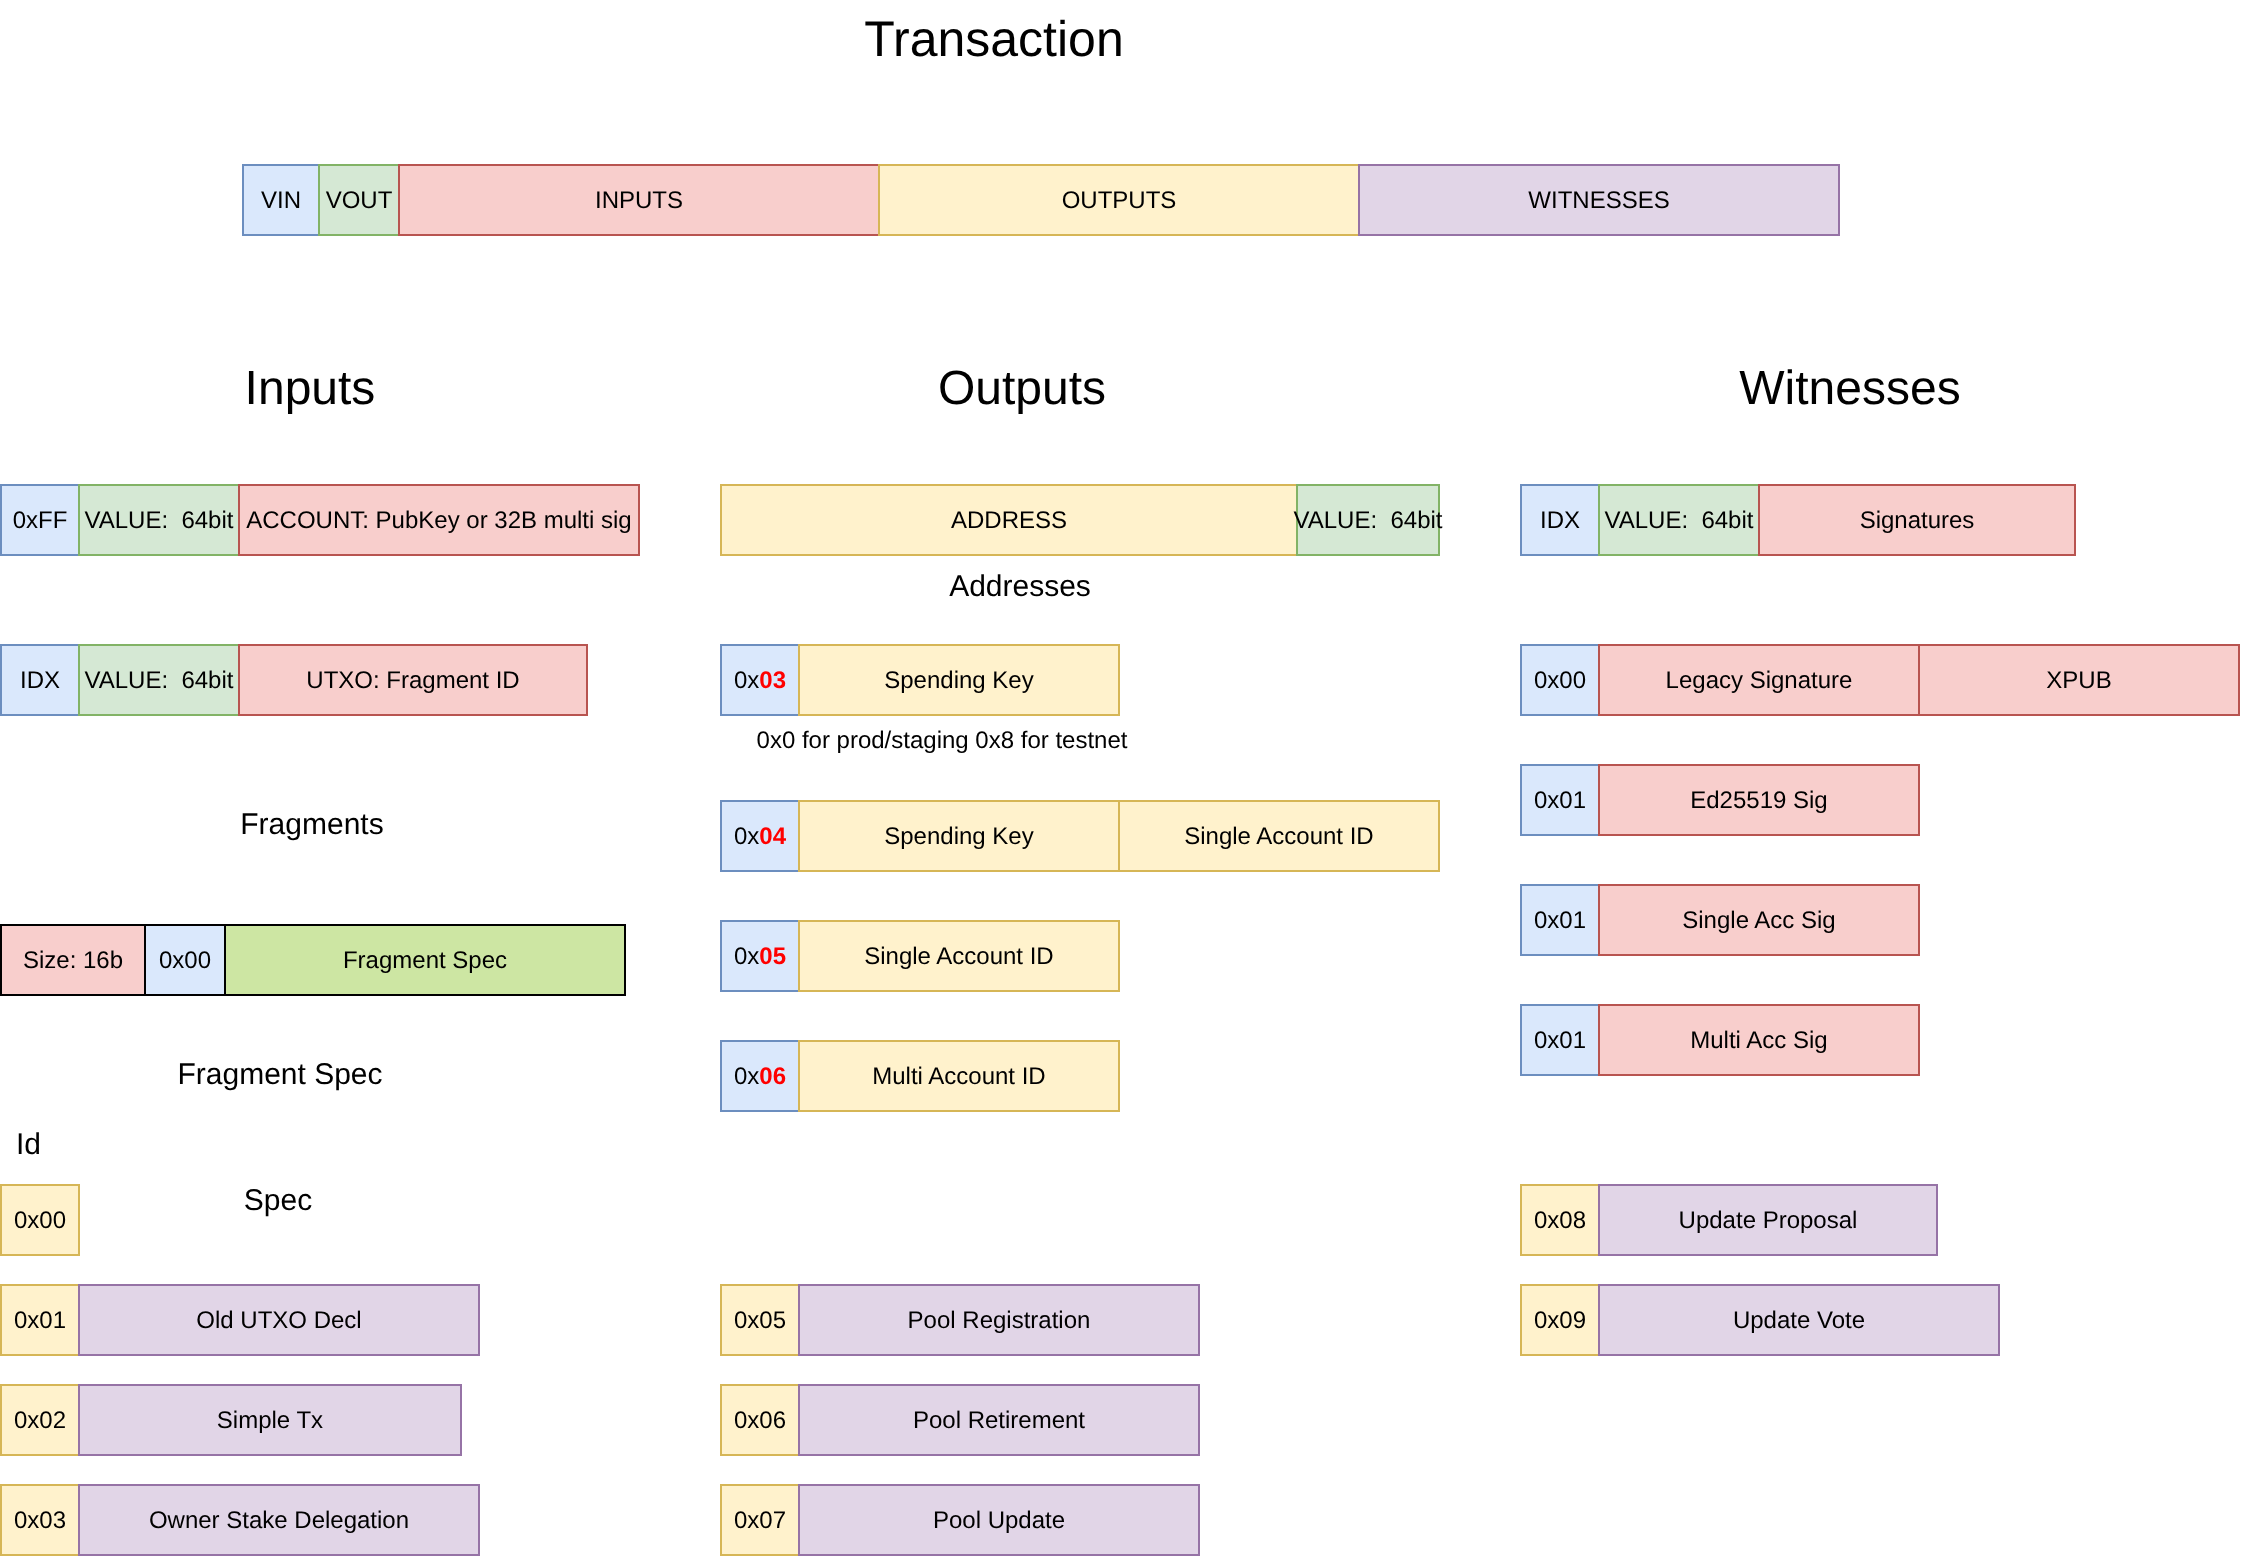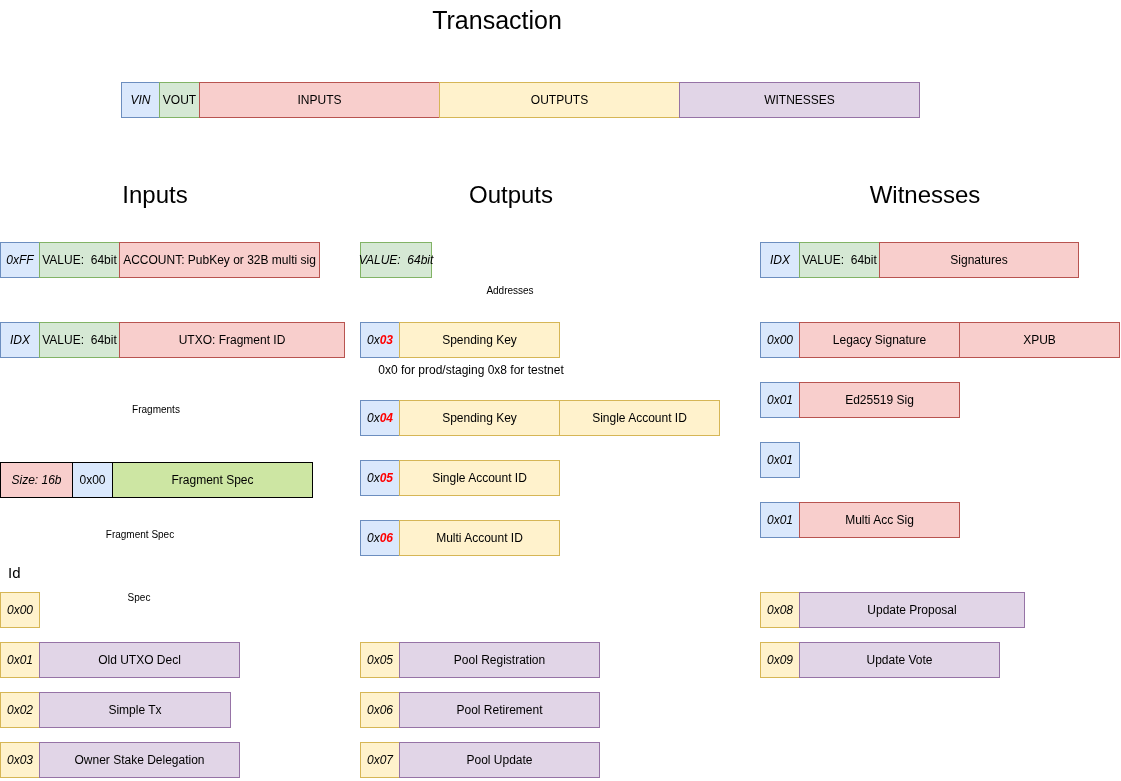--- a/index.html
+++ b/index.html
@@ -2,31 +2,31 @@
 <html><head>
 <meta charset="utf-8">
 <style>
   html,body { margin:0; padding:0; background:#ffffff; }
   #canvas {
     position:relative; width:1121px; height:781px; overflow:hidden;
     font-family:"Liberation Sans", sans-serif; color:#000;
   }
   .h1 { position:absolute; transform:translateX(-50%); font-size:25px; white-space:pre; }
   .h2 { position:absolute; transform:translateX(-50%); font-size:24px; white-space:pre; }
-  .h3 { position:absolute; transform:translateX(-50%); font-size:10px; white-space:pre; }
+  .h3 { position:absolute; transform:translateX(-50%); font-size:15px; white-space:pre; }
   .h3-left { position:absolute; font-size:15px; white-space:pre; }
   .note { position:absolute; transform:translateX(-50%); font-size:12px; white-space:pre; }
   .row { position:absolute; display:flex; }
   .box {
     position:relative; box-sizing:border-box; height:36px;
     border:1px solid #000; margin-left:-1px;
     display:flex; align-items:center; justify-content:center;
     font-size:12px; white-space:pre; text-align:center;
   }
-  .row .box:first-child { margin-left:0;font-style:italic; }
+  .row .box:first-child { margin-left:0; }
   .c-blue   { background:#dae8fc; border-color:#6c8ebf; }
   .c-green  { background:#d5e8d4; border-color:#82b366; }
   .c-red    { background:#f8cecc; border-color:#b85450; }
   .c-yellow { background:#fff2cc; border-color:#d6b656; }
   .c-purple { background:#e1d5e7; border-color:#9673a6; }
   .c-lime   { background:#cde6a3; }
   .s-black  { border-color:#000000; }
   .red-num  { color:#ff0000; font-weight:bold; }
 </style>
 </head>
@@ -50,21 +50,21 @@
 
   <div class="row" style="left:0px; top:242px">
     <div class="box c-blue" style="width:40px">0xFF</div>
     <div class="box c-green" style="width:81px">VALUE:  64bit</div>
     <div class="box c-red" style="width:201px">ACCOUNT: PubKey or 32B multi sig</div>
   </div>
 
   <div class="row" style="left:0px; top:322px">
     <div class="box c-blue" style="width:40px">IDX</div>
     <div class="box c-green" style="width:81px">VALUE:  64bit</div>
-    <div class="box c-red" style="width:226px">UTXO: Fragment ID</div>
+    <div class="box c-red" style="width:175px">UTXO: Fragment ID</div>
   </div>
 
   <div class="h3" style="left:156px; top:404px">Fragments</div>
 
   <div class="row" style="left:0px; top:462px">
     <div class="box c-red s-black" style="width:73px">Size: 16b</div>
     <div class="box c-blue s-black" style="width:41px">0x00</div>
     <div class="box c-lime s-black" style="width:201px">Fragment Spec</div>
   </div>
 
@@ -82,20 +82,21 @@
   <div class="row" style="left:0px; top:692px">
     <div class="box c-yellow" style="width:40px">0x02</div>
     <div class="box c-purple" style="width:192px">Simple Tx</div>
   </div>
   <div class="row" style="left:0px; top:742px">
     <div class="box c-yellow" style="width:40px">0x03</div>
     <div class="box c-purple" style="width:201px">Owner Stake Delegation</div>
   </div>
 
   <div class="row" style="left:360px; top:242px">
+    <div class="box c-yellow" style="width:289px">ADDRESS</div>
     <div class="box c-green" style="width:72px">VALUE:  64bit</div>
   </div>
 
   <div class="h3" style="left:510px; top:285px">Addresses</div>
 
   <div class="row" style="left:360px; top:322px">
     <div class="box c-blue" style="width:40px"><span>0x</span><span class="red-num">03</span></div>
     <div class="box c-yellow" style="width:161px">Spending Key</div>
   </div>
   <div class="note" style="left:471px; top:363px">0x0 for prod/staging 0x8 for testnet</div>
@@ -125,43 +126,44 @@
     <div class="box c-purple" style="width:201px">Pool Retirement</div>
   </div>
   <div class="row" style="left:360px; top:742px">
     <div class="box c-yellow" style="width:40px">0x07</div>
     <div class="box c-purple" style="width:201px">Pool Update</div>
   </div>
 
   <div class="row" style="left:760px; top:242px">
     <div class="box c-blue" style="width:40px">IDX</div>
     <div class="box c-green" style="width:81px">VALUE:  64bit</div>
-    <div class="box c-red" style="width:200px">Signatures</div>
+    <div class="box c-red" style="width:159px">Signatures</div>
   </div>
 
   <div class="row" style="left:760px; top:322px">
     <div class="box c-blue" style="width:40px">0x00</div>
     <div class="box c-red" style="width:161px">Legacy Signature</div>
     <div class="box c-red" style="width:161px">XPUB</div>
   </div>
 
   <div class="row" style="left:760px; top:382px">
     <div class="box c-blue" style="width:40px">0x01</div>
     <div class="box c-red" style="width:161px">Ed25519 Sig</div>
   </div>
   <div class="row" style="left:760px; top:442px">
     <div class="box c-blue" style="width:40px">0x01</div>
+    <div class="box c-red" style="width:161px">Single Acc Sig</div>
   </div>
   <div class="row" style="left:760px; top:502px">
     <div class="box c-blue" style="width:40px">0x01</div>
     <div class="box c-red" style="width:161px">Multi Acc Sig</div>
   </div>
 
   <div class="row" style="left:760px; top:592px">
     <div class="box c-yellow" style="width:40px">0x08</div>
-    <div class="box c-purple" style="width:226px">Update Proposal</div>
+    <div class="box c-purple" style="width:170px">Update Proposal</div>
   </div>
   <div class="row" style="left:760px; top:642px">
     <div class="box c-yellow" style="width:40px">0x09</div>
     <div class="box c-purple" style="width:201px">Update Vote</div>
   </div>
 
 </div>
 
 </body></html>

